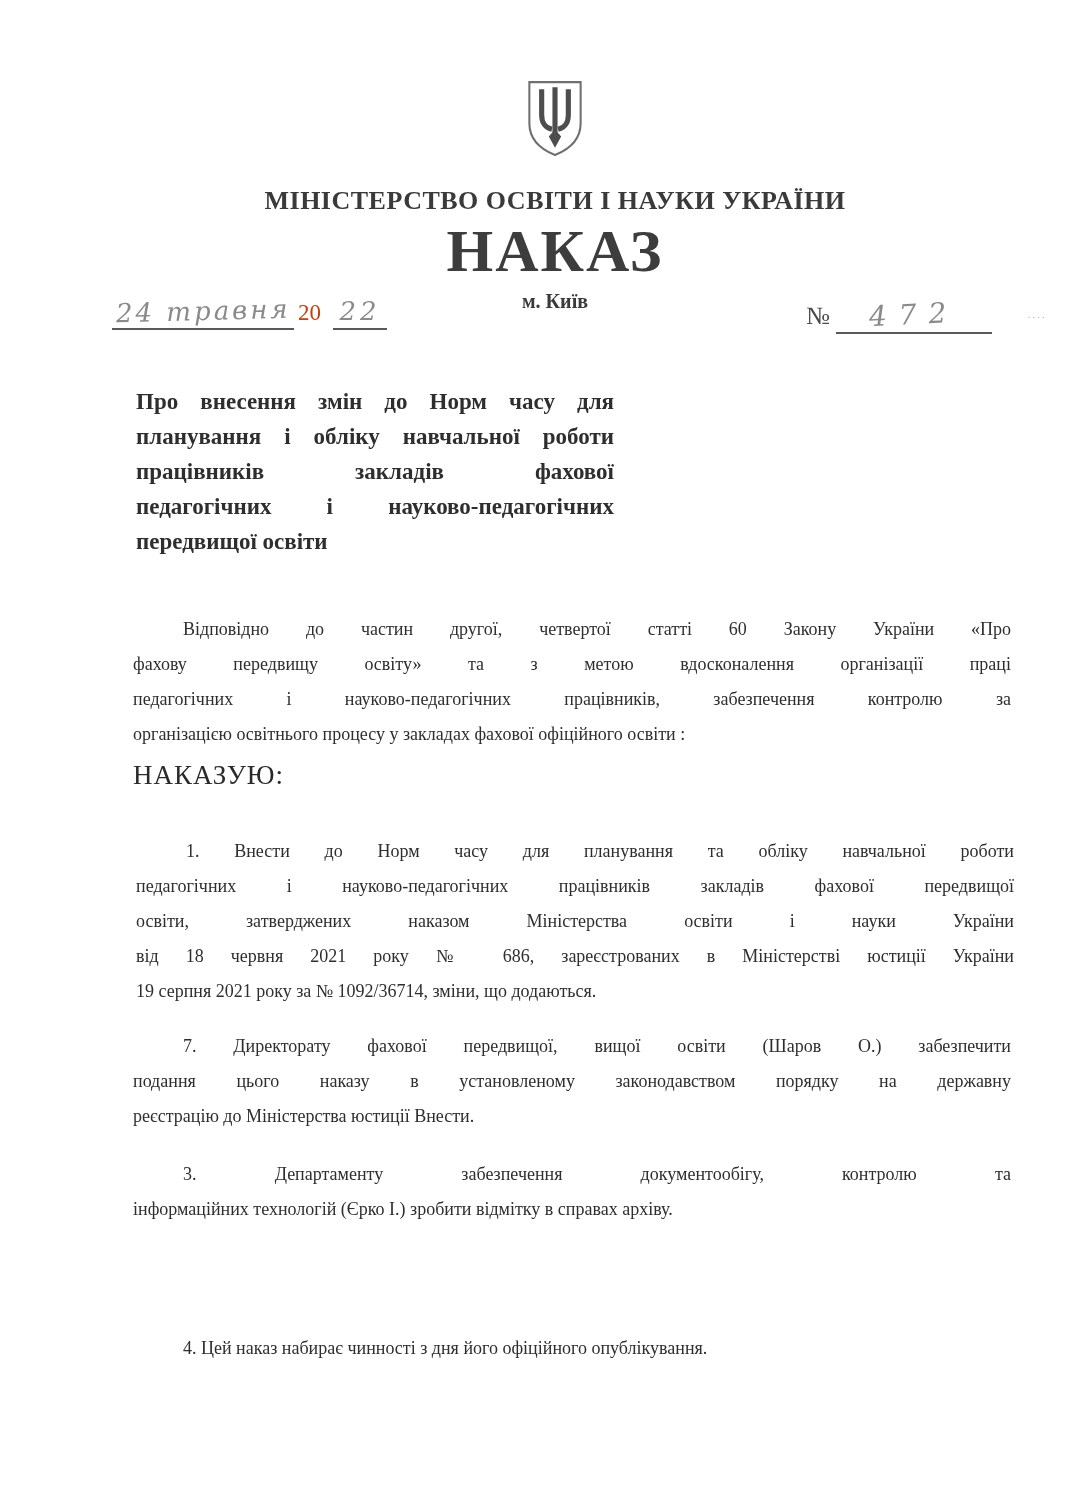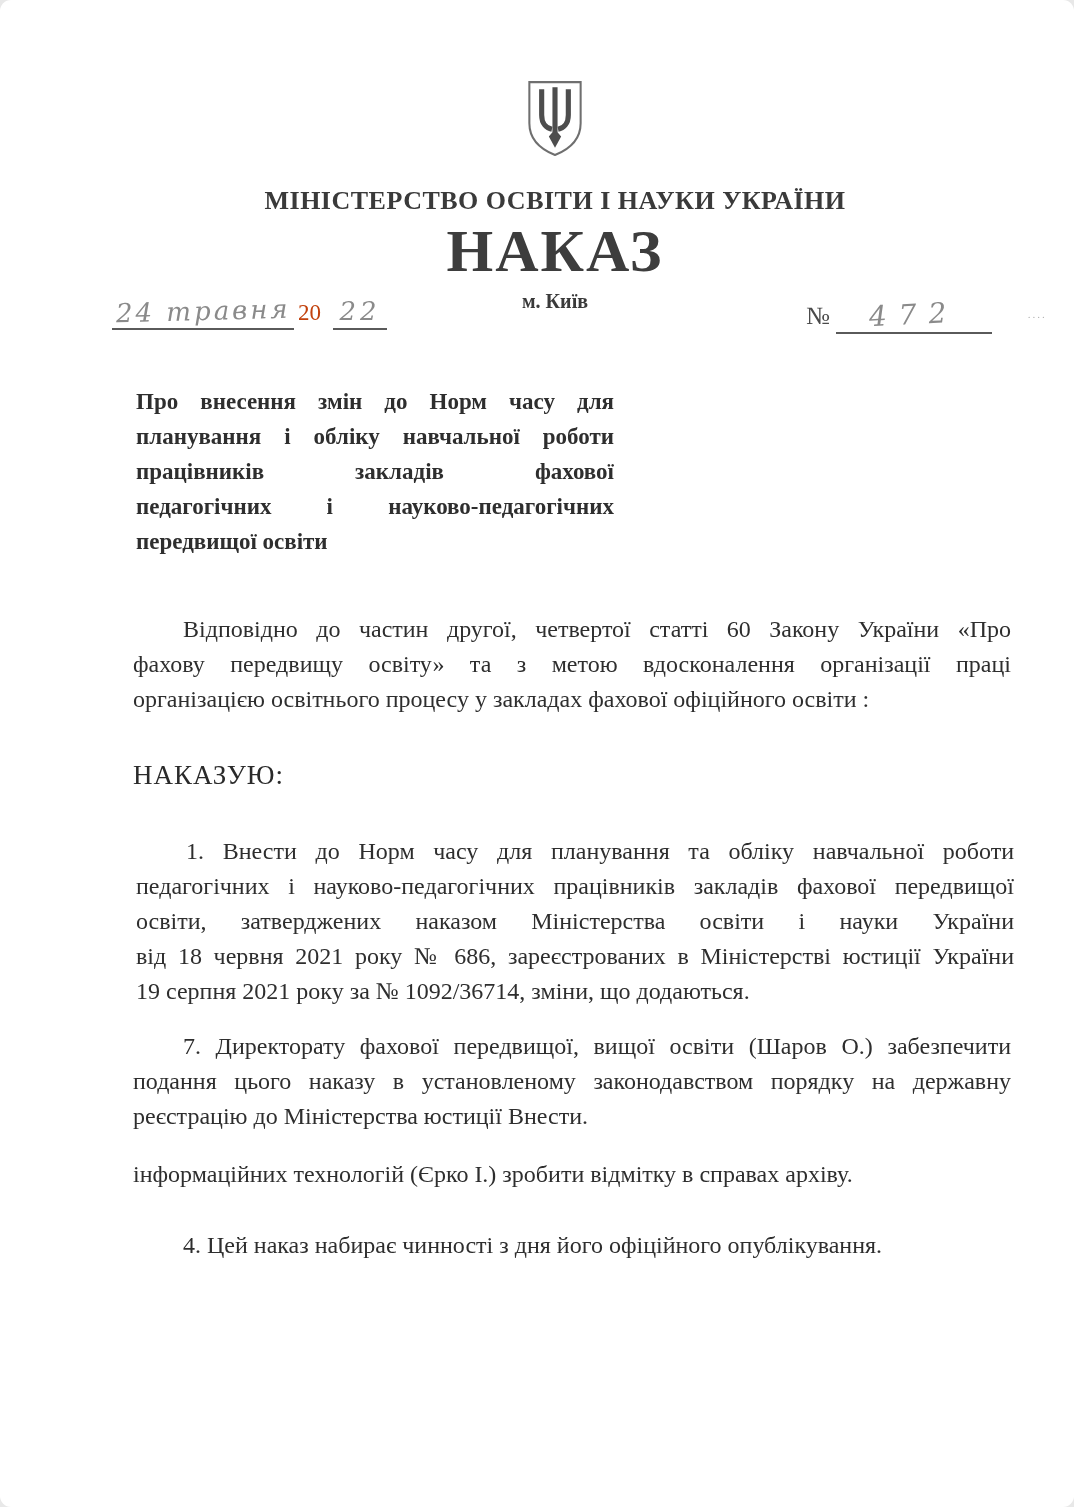--- a/index.html
+++ b/index.html
@@ -1,19 +1,19 @@
 <!DOCTYPE html>
 <html><head>
 <meta charset="utf-8">
 <style>
   html,body { margin:0; padding:0; background:#e8e8e8; }
   .page {
     position:relative; width:1074px; height:1507px; margin:0 auto;
     background:#ffffff; overflow:hidden;
-    font-family:"Liberation Serif","DejaVu Serif",serif; color:#2e2e2e;border-radius:11px;
+    font-family:"Liberation Serif","DejaVu Serif",serif; color:#2e2e2e;
   }
   
   .header { position:absolute; left:30px; top:0; width:1050px; text-align:center; }
   .emblem { margin:78px auto 0 auto; width:62px; height:80px; display:block; }
   .ministry {
     margin-top:28px; font-size:26px; font-weight:bold; color:#3a3a3a;
     letter-spacing:0.5px; white-space:nowrap;
   }
   .doc-title {
     margin-top:4px; font-size:60px; font-weight:bold; color:#3d3d3d;
@@ -27,31 +27,31 @@
   .date-dm { width:182px; font-size:26px; letter-spacing:3px; }
   .date-dm-inner { display:inline-block; transform:rotate(-1.5deg); }
   .date-20 { font-size:23px; color:#c2410c; margin-left:4px; }
   .date-yy { width:54px; font-size:26px; letter-spacing:4px; margin-left:12px; }
   .num-block { position:absolute; left:806px; top:298px; white-space:nowrap; }
   .num-label { font-size:25px; color:#4a4a4a; }
   .num-val { width:156px; font-size:28px; letter-spacing:12px; margin-left:6px; }
   .num-val-inner { display:inline-block; transform:rotate(-3deg); }
   .num-dots { font-size:11px; color:#b0b0b0; letter-spacing:2px; margin-left:36px; vertical-align:6px; }
   
-  .para { position:absolute; font-size:24px; line-height:35px; }
+  .para { position:absolute; font-size:18px; line-height:35px; }
   .para .jl { text-align:justify; text-align-last:justify; }
   .para .jl.last { text-align:justify; text-align-last:left; }
   .indent { text-indent:50px; }
   .subject { left:136px; top:384px; width:478px; font-weight:bold; font-size:23px; line-height:35px; }
   .preamble { left:133px; top:612px; width:878px; }
   .order-word { position:absolute; left:133px; top:760px; font-size:27px; font-weight:normal; letter-spacing:1px; color:#2a2a2a; }
   .item1 { left:136px; top:834px;  width:878px; }
   .item2 { left:133px; top:1029px; width:878px; }
   .item3 { left:133px; top:1157px; width:878px; }
-  .item4 { left:133px; top:1228px; width:878px; }
+  .item4 { left:133px; top:1331px; width:878px; }
 </style>
 </head>
 <body>
 
 <div class="page">
 
   <div class="header">
     <svg class="emblem" viewBox="0 0 60 78" aria-hidden="true">
       <path d="M5,4 H55 V44 C55,60 45,69 30,75 C15,69 5,60 5,44 Z" fill="none" stroke="#6f6f6f" stroke-width="2"></path>
       <path d="M17,11 V36 C17,45 22,49 27,50" fill="none" stroke="#4d4d4d" stroke-width="5"></path>
@@ -76,40 +76,42 @@
     <div class="jl">Про внесення змін до Норм часу для</div>
     <div class="jl">планування і обліку навчальної роботи</div>
     <div class="jl">працівників закладів фахової</div>
     <div class="jl">педагогічних і науково-педагогічних</div>
     <div class="jl last">передвищої освіти</div>
   </div>
 
   <div class="para preamble">
     <div class="jl indent">Відповідно до частин другої, четвертої статті 60 Закону України «Про</div>
     <div class="jl">фахову передвищу освіту» та з метою вдосконалення організації праці</div>
+    <div class="jl">педагогічних і науково-педагогічних працівників, забезпечення контролю за</div>
     <div class="jl last">організацією освітнього процесу у закладах фахової офіційного освіти :</div>
   </div>
 
   <div class="order-word">НАКАЗУЮ:</div>
 
   <div class="para item1">
     <div class="jl indent">1. Внести до Норм часу для планування та обліку навчальної роботи</div>
     <div class="jl">педагогічних і науково-педагогічних працівників закладів фахової передвищої</div>
     <div class="jl">освіти, затверджених наказом Міністерства освіти і науки України</div>
     <div class="jl">від 18 червня 2021 року № 686, зареєстрованих в Міністерстві юстиції України</div>
     <div class="jl last">19 серпня 2021 року за № 1092/36714, зміни, що додаються.</div>
   </div>
 
   <div class="para item2">
     <div class="jl indent">7. Директорату фахової передвищої, вищої освіти (Шаров О.) забезпечити</div>
     <div class="jl">подання цього наказу в установленому законодавством порядку на державну</div>
     <div class="jl last">реєстрацію до Міністерства юстиції Внести.</div>
   </div>
 
   <div class="para item3">
+    <div class="jl indent">3. Департаменту забезпечення документообігу, контролю та</div>
     <div class="jl last">інформаційних технологій (Єрко І.) зробити відмітку в справах архіву.</div>
   </div>
 
   <div class="para item4">
     <div class="jl last indent">4. Цей наказ набирає чинності з дня його офіційного опублікування.</div>
   </div>
 
 </div>
 
 </body></html>

